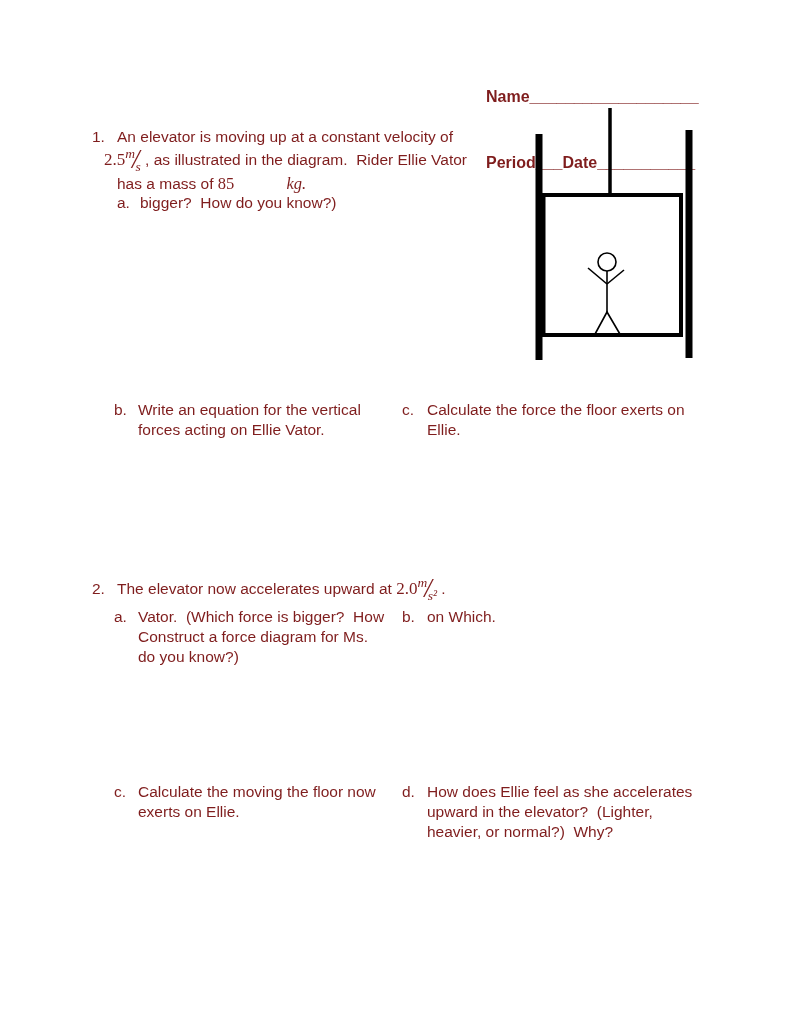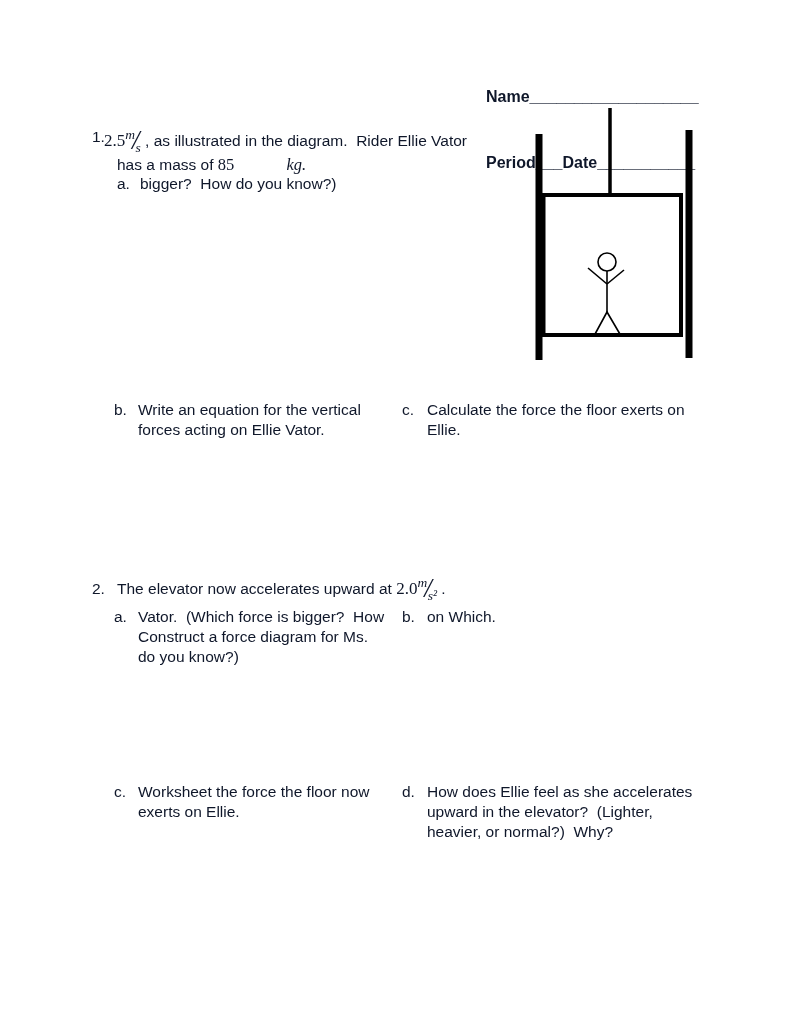--- a/index.html
+++ b/index.html
@@ -1,21 +1,21 @@
 <!DOCTYPE html>
 <html><head>
 <meta charset="utf-8">
 <style>
   html, body { margin: 0; padding: 0; background: #ffffff; }
   .page {
     position: relative;
     width: 791px;
     height: 1024px;
     background: #ffffff;
-    color: #0f172a;
+    color: #7f1d1d;
     font-family: "Liberation Sans", sans-serif;
     font-size: 15.5px;
     overflow: hidden;
   }
   
   .hdr {
     position: absolute;
     left: 486px;
     top: 42px;
     font-weight: bold;
@@ -88,20 +88,21 @@
       <line x1="79" y1="168" x2="79" y2="209"></line>
       <line x1="79" y1="181" x2="60" y2="165"></line>
       <line x1="79" y1="181" x2="96" y2="167"></line>
       <polygon points="79,209 66.5,232 92.5,232"></polygon>
     </g>
   </svg>
 
   <div class="qblock" style="left:92px; top:127px; width:430px;">
     <span class="qnum">1.</span>
     <div class="qbody">
+      <div class="line"><span>An elevator is moving up at a constant velocity of</span></div>
       <div class="line mathline"><span class="mfrac"><span class="m-coef">2.5</span><span class="m-num">m</span><span class="m-slash">/</span><span class="m-den">s</span></span><span> , as illustrated in the diagram.  Rider Ellie Vator</span></div>
       <div class="line"><span>has a mass of </span><span class="serif">85 </span><span class="serif-it">kg.</span></div>
       <div class="subrow">
         <span class="submark">a.</span>
         <div>
           <div class="line">bigger?  How do you know?)</div>
         </div>
       </div>
     </div>
   </div>
@@ -139,21 +140,21 @@
   <div class="partcol" style="left:402px; top:607px; width:300px;">
     <span class="pmark">b.</span>
     <div>
       <div class="line">on Which.</div>
     </div>
   </div>
 
   <div class="partcol c1" style="left:114px; top:782px; width:285px;">
     <span class="pmark">c.</span>
     <div>
-      <div class="line">Worksheet the force the floor now</div>
+      <div class="line">Calculate the moving the floor now</div>
       <div class="line">exerts on Ellie.</div>
     </div>
   </div>
   <div class="partcol" style="left:402px; top:782px; width:300px;">
     <span class="pmark">d.</span>
     <div>
       <div class="line">How does Ellie feel as she accelerates</div>
       <div class="line">upward in the elevator?  (Lighter,</div>
       <div class="line">heavier, or normal?)  Why?</div>
     </div>

